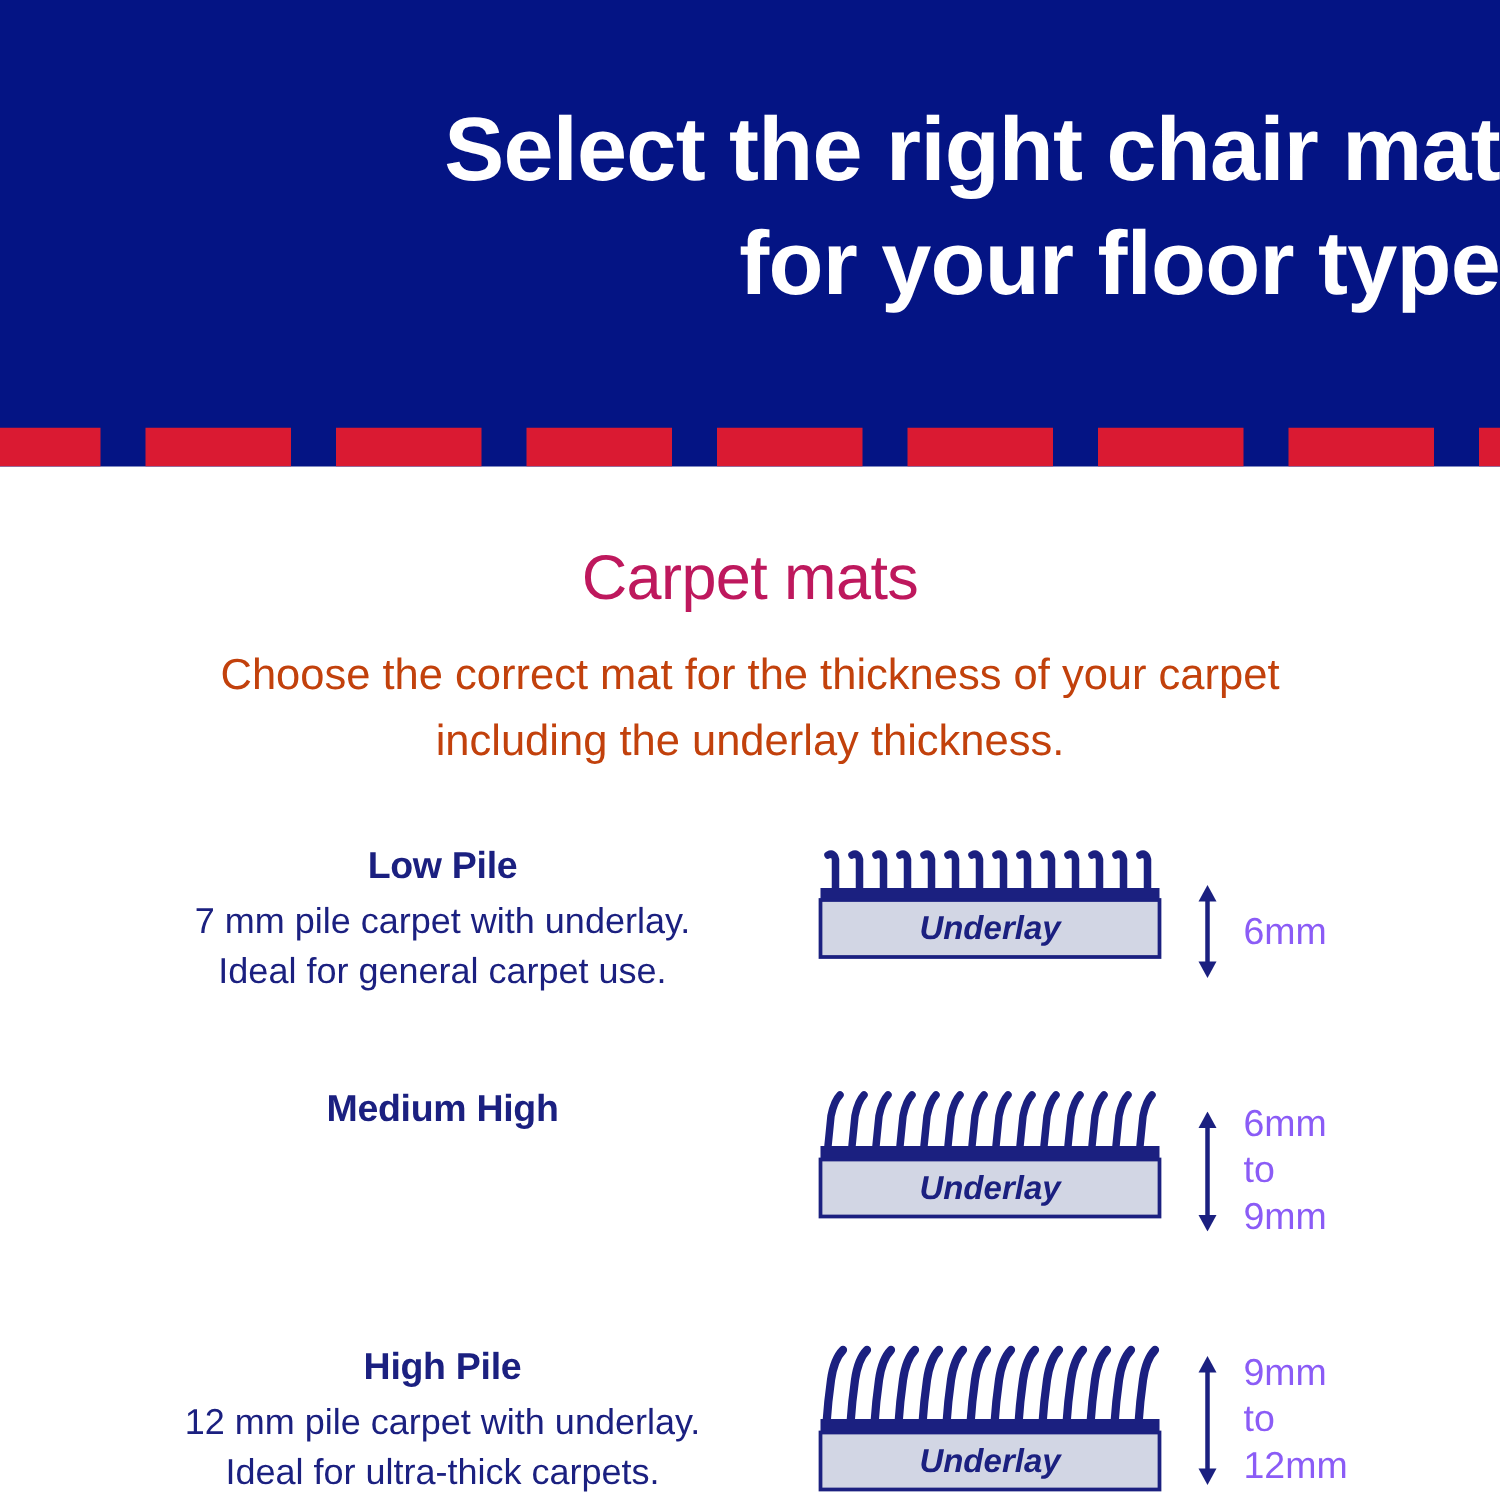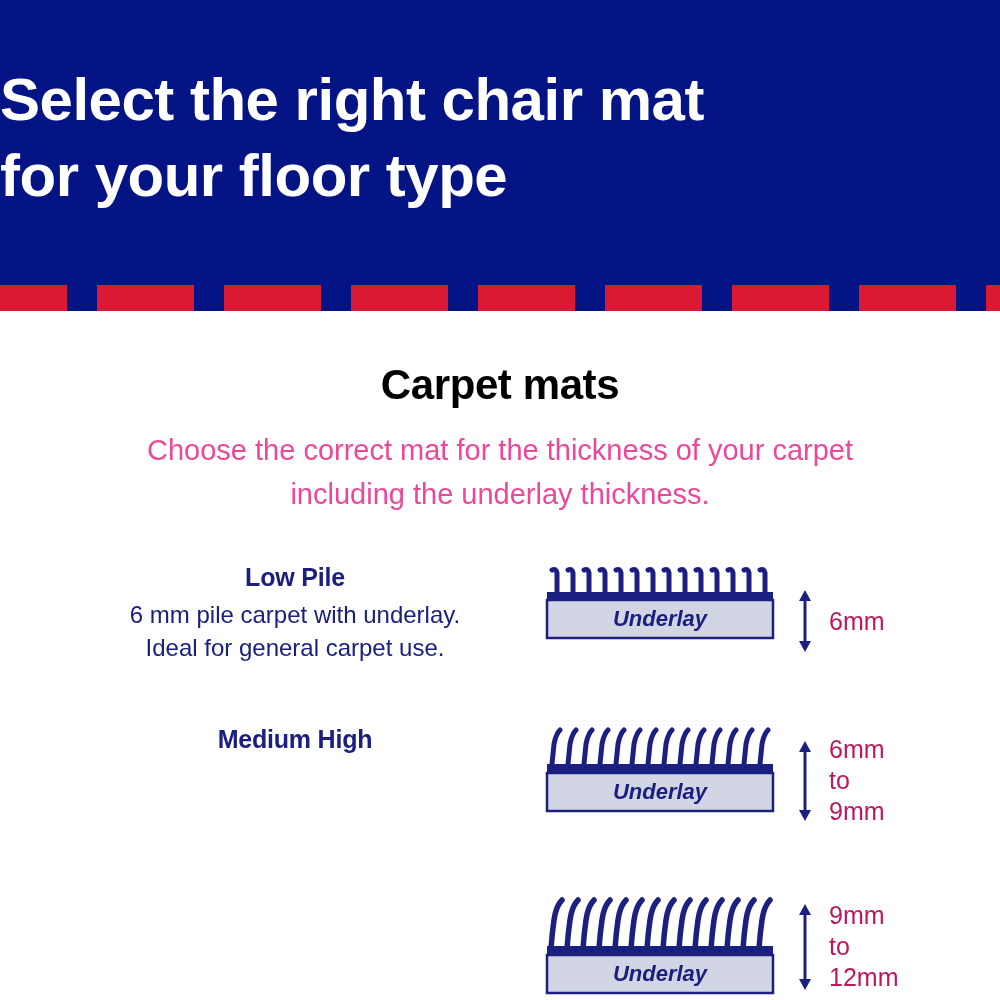--- a/index.html
+++ b/index.html
@@ -22,21 +22,21 @@
     position:absolute;
     left:0; top:0;
     width:1000px; height:311px;
     background:#041484;
   }
 
   .header-title {
     position:absolute;
     left:0; top:62px;
     width:1000px;
-    text-align:left;
+    text-align:right;
     color:#ffffff;
     font-size:60px;
     font-weight:700;
     line-height:76px;
     letter-spacing:-0.5px;
     white-space:pre-line;
   }
 
   
   .stripe {
@@ -51,32 +51,32 @@
     height:26px;
     background:#DA1A32;
   }
 
   
   .section-title {
     position:absolute;
     left:0; top:361px;
     width:1000px;
     text-align:center;
-    color:#000000;
+    color:#be185d;
     font-size:42px;
-    font-weight:700;
+    font-weight:400;
     letter-spacing:-0.4px;
   }
 
   .section-sub {
     position:absolute;
     left:0; top:428px;
     width:1000px;
     text-align:center;
-    color:#ec4899;
+    color:#c2410c;
     font-size:29px;
     font-weight:400;
     line-height:44px;
     white-space:pre-line;
   }
 
   
   .row {
     position:absolute;
     left:0;
@@ -120,21 +120,21 @@
   
   .measure {
     position:absolute;
     left:795px;
     width:150px;
     display:flex;
     align-items:center;
   }
   .measure-arrow { flex:0 0 auto; }
   .measure-label {
-    color:#be185d;
+    color:#8b5cf6;
     font-size:25px;
     font-weight:400;
     line-height:31px;
     white-space:pre-line;
     margin-left:14px;
     text-align:left;
   }
 
   .m-1 { top:30px; }
   .m-2 { top:12px; }
@@ -163,21 +163,21 @@
   </div>
 
   <div class="section-title">Carpet mats</div>
 
   <div class="section-sub">Choose the correct mat for the thickness of your carpet
 including the underlay thickness.</div>
 
   <div class="row row-1">
     <div class="row-text">
       <div class="row-heading">Low Pile</div>
-      <div class="row-desc">6 mm pile carpet with underlay.
+      <div class="row-desc">7 mm pile carpet with underlay.
 Ideal for general carpet use.</div>
     </div>
 
     <div class="diagram">
       <svg width="250" height="90" viewBox="0 0 250 90">
         <g stroke="#1B2080" stroke-width="5" fill="none" stroke-linecap="round">
           <path d="M12 10 q4 -2 5 3 v20"></path>
           <path d="M28 10 q4 -2 5 3 v20"></path>
           <path d="M44 10 q4 -2 5 3 v20"></path>
           <path d="M60 10 q4 -2 5 3 v20"></path>
@@ -243,20 +243,25 @@
         <polygon points="10,0 4,11 16,11" fill="#1B2080"></polygon>
         <polygon points="10,80 4,69 16,69" fill="#1B2080"></polygon>
       </svg>
       <div class="measure-label">6mm
 to
 9mm</div>
     </div>
   </div>
 
   <div class="row row-3">
+    <div class="row-text">
+      <div class="row-heading">High Pile</div>
+      <div class="row-desc">12 mm pile carpet with underlay.
+Ideal for ultra-thick carpets.</div>
+    </div>
 
     <div class="diagram">
       <svg width="250" height="106" viewBox="0 0 250 106">
         <g stroke="#1B2080" stroke-width="5.5" fill="none" stroke-linecap="round">
           <path d="M22 6 q-6 6 -8 20 q-2 14 -3 29"></path>
           <path d="M38 6 q-6 6 -8 20 q-2 14 -3 29"></path>
           <path d="M54 6 q-6 6 -8 20 q-2 14 -3 29"></path>
           <path d="M70 6 q-6 6 -8 20 q-2 14 -3 29"></path>
           <path d="M86 6 q-6 6 -8 20 q-2 14 -3 29"></path>
           <path d="M102 6 q-6 6 -8 20 q-2 14 -3 29"></path>

